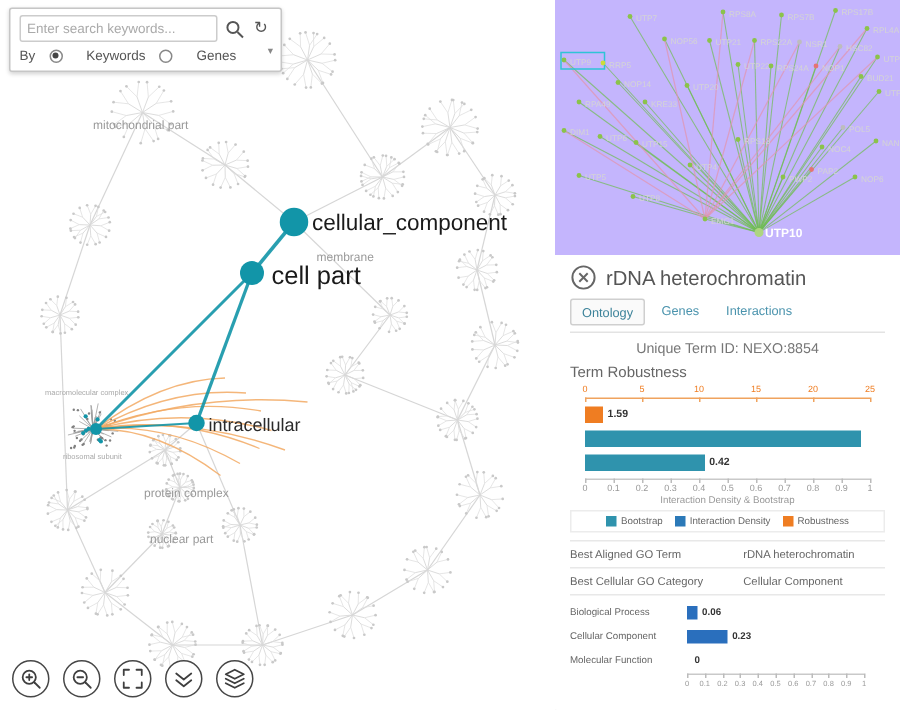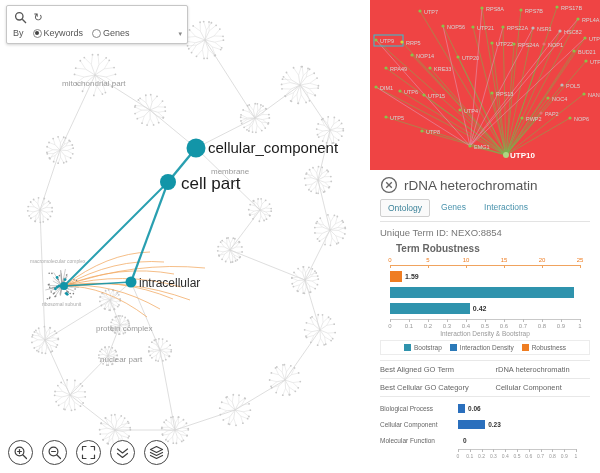--- a/index.html
+++ b/index.html
@@ -15,42 +15,42 @@
     border-radius:2px;box-shadow:0 1px 3px rgba(0,0,0,.18);padding:4px 6px 5px;z-index:6;box-sizing:border-box;}
   .sp-title{font-size:11px;font-weight:bold;color:#333;margin:0 0 3px 1px;}
   .sp-row{display:flex;align-items:center;gap:4px;}
   .search-input{flex:1;min-width:0;height:16px;font-size:9px;border:1px solid #ccc;border-radius:2px;
     padding:0 4px;color:#333;outline:none;font-family:"Liberation Sans",sans-serif;}
   .search-input::placeholder{color:#aaa;}
   .sp-ico{display:flex;align-items:center;justify-content:center;width:14px;height:14px;cursor:pointer;
     color:#555;font-size:11px;line-height:1;}
   .sp-caret{position:absolute;right:5px;top:24px;font-size:7px;color:#888;cursor:pointer;}
   .modes-row{display:flex;align-items:center;gap:9px;font-size:9px;color:#555;margin-top:4px;}
-  .radio{display:flex;align-items:center;gap:2px;cursor:pointer;}
+  .radio{display:flex;align-items:center;gap:16px;cursor:pointer;}
   .rb{position:relative;width:9px;height:9px;border:1px solid #888;border-radius:50%;box-sizing:border-box;}
   .rb.sel::after{content:"";position:absolute;left:1.5px;top:1.5px;right:1.5px;bottom:1.5px;background:#444;border-radius:50%;}
 
   
   .zoom-toolbar{position:absolute;left:8px;bottom:8px;display:flex;gap:9px;z-index:6;}
   .zbtn{width:25px;height:25px;border-radius:50%;border:1.6px solid #474747;background:#fff;
     display:flex;align-items:center;justify-content:center;cursor:pointer;padding:0;}
 
   
-  .net{position:absolute;left:370px;top:0;width:230px;height:170px;background:#ef4444;}
+  .net{position:absolute;left:370px;top:0;width:230px;height:170px;background:#c4b5fd;}
 
   
   .detail{position:absolute;left:370px;top:170px;width:230px;height:303px;background:#fff;
     padding:6px 10px;box-sizing:border-box;overflow:hidden;}
   .dt-header{display:flex;align-items:center;gap:6px;margin-bottom:5px;}
   .dt-title{font-size:13.5px;color:#555;}
   .tabs{display:flex;gap:4px;border-bottom:1px solid #e3e3e3;padding-bottom:4px;margin-bottom:5px;}
   .tab{font-size:8.5px;color:#4a93ad;padding:3px 7px;border-radius:2px;cursor:pointer;}
   .tab.active{border:1px solid #cfcfcf;color:#3b8299;background:#fafafa;}
-  .term-id{font-size:9.5px;color:#777;margin:1px 0 5px;}
-  .sec-title{font-size:10px;color:#666;margin:2px 16px 3px;font-weight:bold;}
+  .term-id{font-size:9.5px;color:#777;margin:1px 0 5px;text-align:center;}
+  .sec-title{font-size:10px;color:#666;margin:2px 0 3px;}
   .rob-chart{position:relative;height:82px;}
   .go-chart{position:relative;height:58px;}
   .axis-line{position:absolute;height:1px;background:#c9c9c9;}
   .tick-label{position:absolute;font-size:6px;color:#999;transform:translateX(-50%);white-space:nowrap;}
   .bar{position:absolute;height:11px;}
   .bar-label{position:absolute;font-size:7px;color:#333;font-weight:bold;white-space:nowrap;}
   .legend{display:flex;justify-content:center;align-items:center;gap:8px;border:1px solid #ececec;
     padding:3px 4px;margin:1px 0 5px;}
   .lg-item{display:flex;align-items:center;gap:3px;font-size:6.5px;color:#666;}
   .lg-sw{width:7px;height:7px;flex:none;}
@@ -1424,20 +1424,21 @@
         <text x="62" y="86" font-size="8" fill="#9a9a9a" font-family="&quot;Liberation Sans&quot;, sans-serif">mitochondrial part</text>
         <text x="211" y="174" font-size="8" fill="#9a9a9a" font-family="&quot;Liberation Sans&quot;, sans-serif">membrane</text>
         <text x="96" y="331" font-size="8" fill="#9a9a9a" font-family="&quot;Liberation Sans&quot;, sans-serif">protein complex</text>
         <text x="100" y="362" font-size="8" fill="#9a9a9a" font-family="&quot;Liberation Sans&quot;, sans-serif">nuclear part</text>
         <text x="30" y="263" font-size="5" fill="#aaaaaa" font-family="&quot;Liberation Sans&quot;, sans-serif">macromolecular complex</text>
         <text x="42" y="306" font-size="5" fill="#aaaaaa" font-family="&quot;Liberation Sans&quot;, sans-serif">ribosomal subunit</text>
       </svg>
 
     <div class="search-panel">
       <div class="sp-row">
+        <input class="search-input" placeholder="Enter search keywords..." style="">
         <span class="sp-ico">
           <svg width="13" height="13" viewBox="0 0 13 13">
             <circle cx="5.3" cy="5.3" r="3.7" fill="none" stroke="#555" stroke-width="1.3"></circle>
             <line x1="8.3" y1="8.3" x2="12" y2="12" stroke="#555" stroke-width="1.3"></line>
           </svg>
         </span>
         <span class="sp-ico">↻</span>
       </div>
       <span class="sp-caret">▾</span>
       <div class="modes-row">

